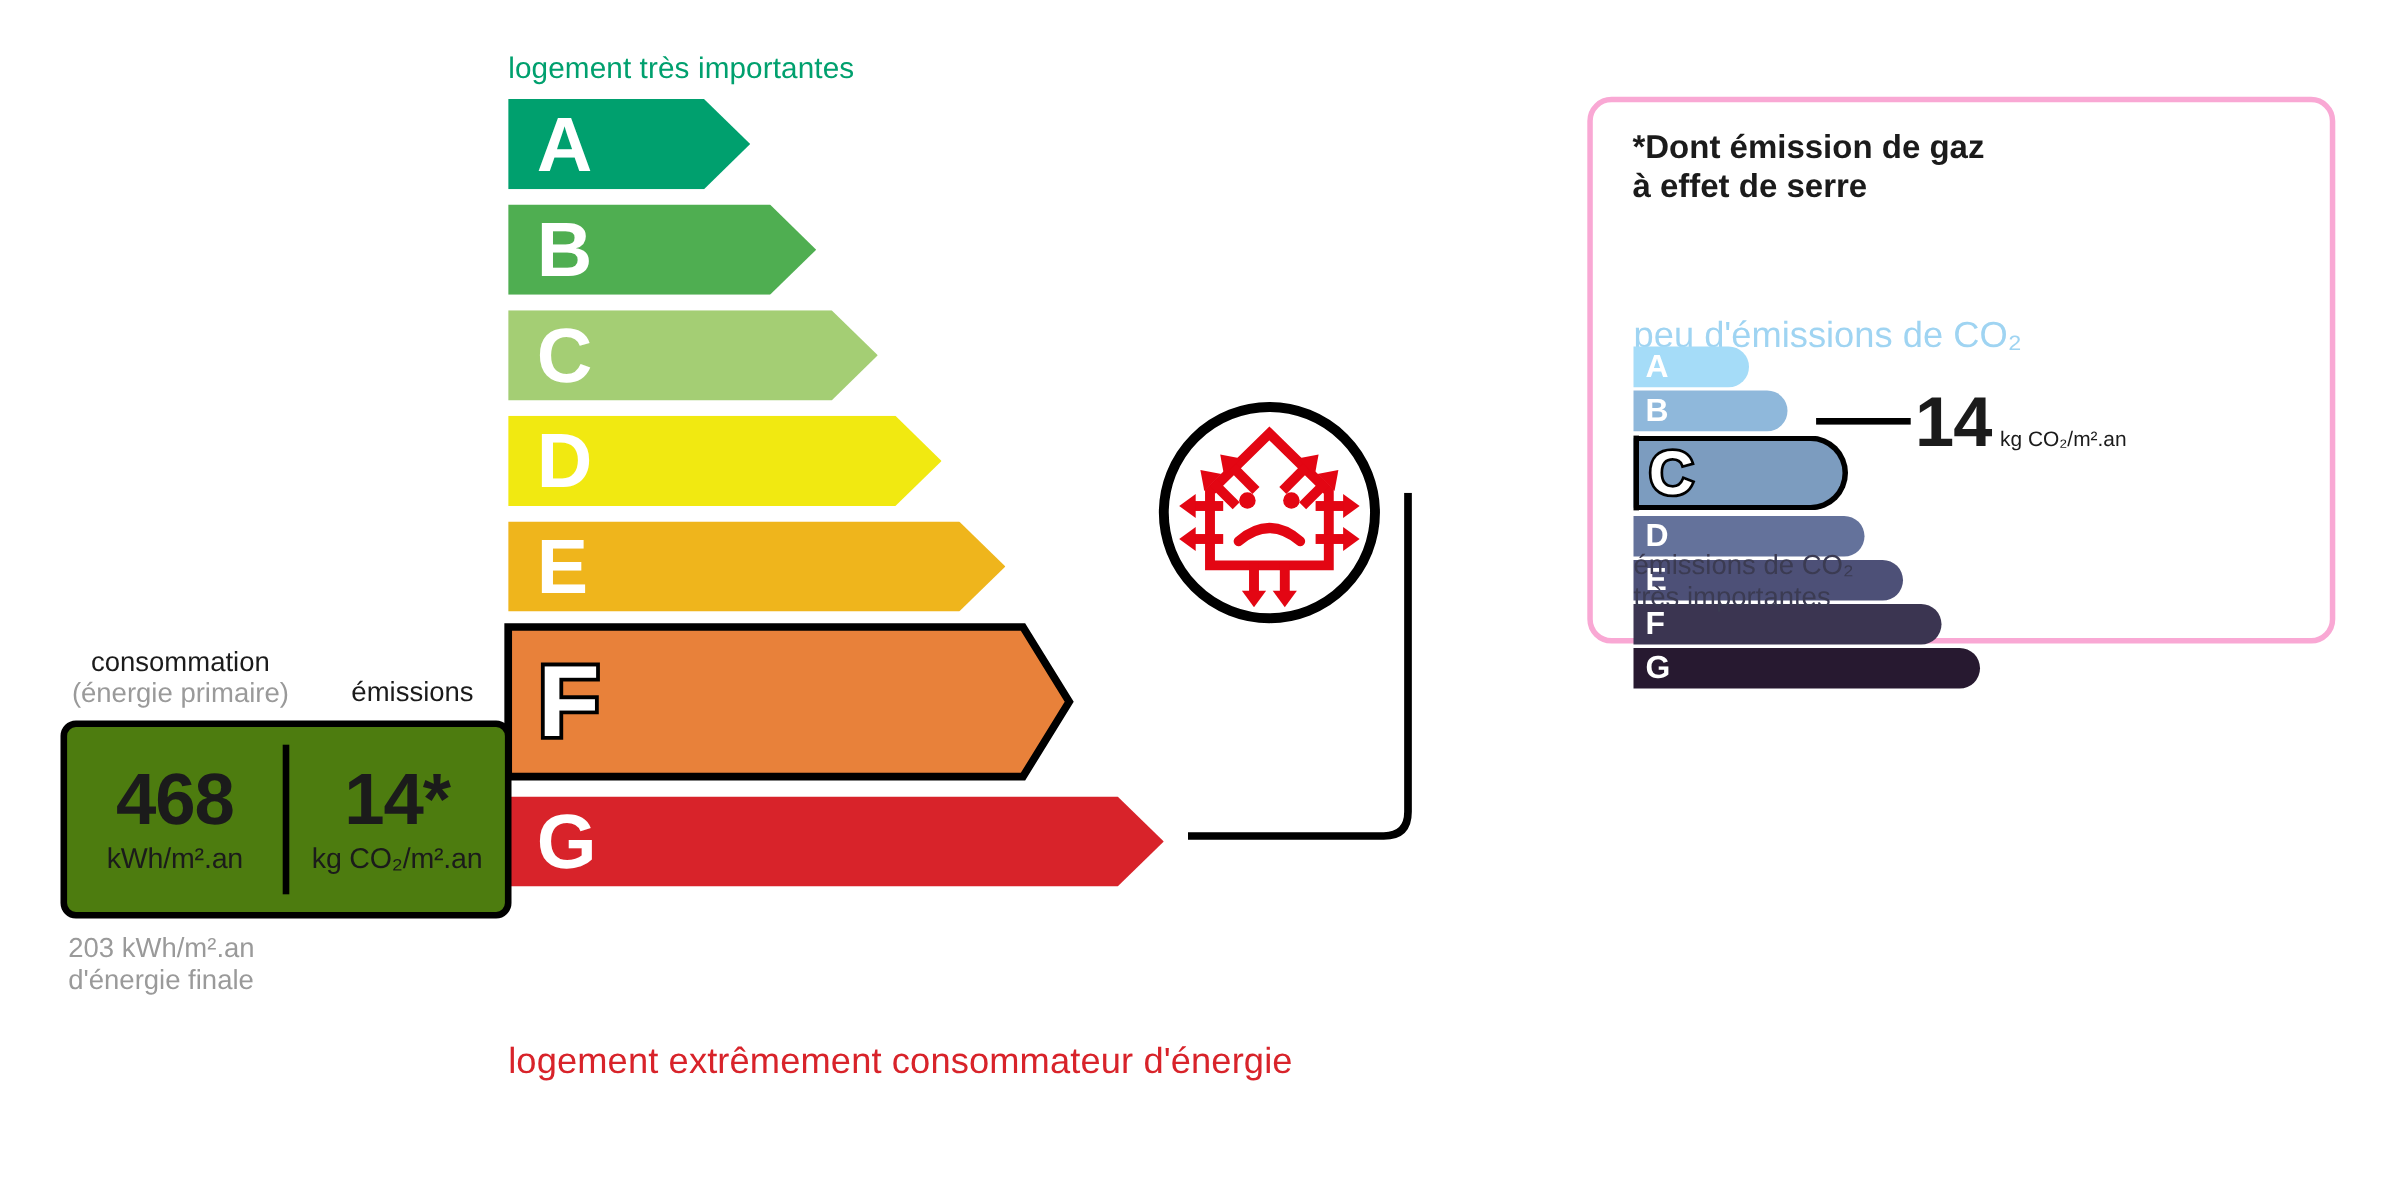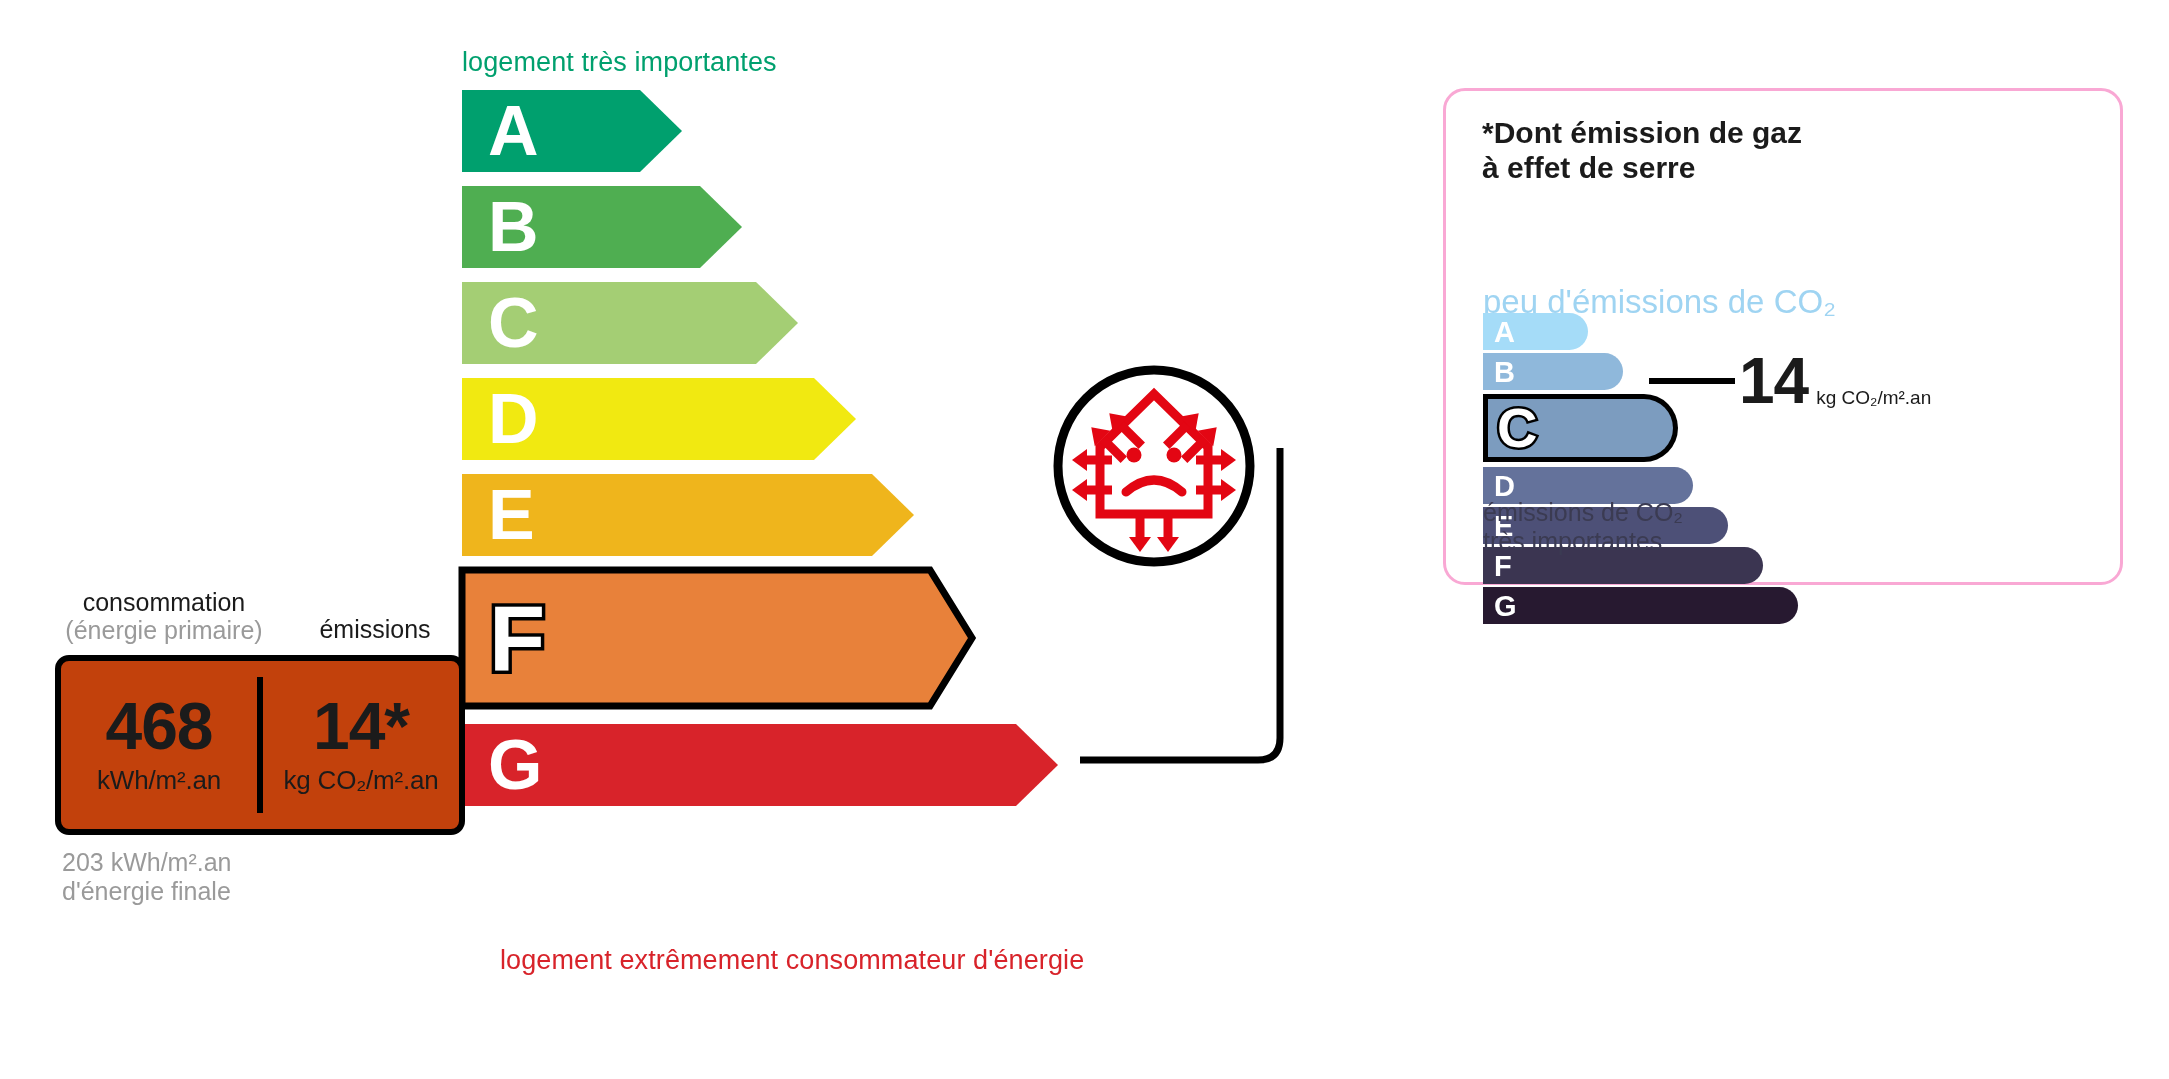--- a/index.html
+++ b/index.html
@@ -27,25 +27,24 @@
     position: absolute;
     left: 462px; top: 47px;
     font-size: 27px;
     color: #00a06e;
     letter-spacing: .1px;
     white-space: nowrap;
   }
   .bottom-caption {
     position: absolute;
     left: 462px; top: 945px;
-    font-size: 27px;
+    font-size: 33px;
     color: #d8232a;
     letter-spacing: .1px;
     white-space: nowrap;
-    margin-left: 38px;
   }
 
   
   .band {
     position: absolute;
     left: 462px;
     display: block;
   }
   .band svg { display: block; }
   .band .band-letter {
@@ -68,21 +67,21 @@
   }
 
   
   #value-box {
     position: absolute;
     left: 55px;  top: 655px;
     width: 410px; height: 180px;
     box-sizing: border-box;
     border: 6px solid #000;
     border-radius: 14px;
-    background: #c2410c;
+    background: #4d7c0f;
     display: flex;
     z-index: 6;
   }
   #value-box .vb-cell {
     flex: 1 1 0;
     display: flex;
     flex-direction: column;
     align-items: center;
     justify-content: center;
   }
@@ -142,21 +141,21 @@
     width: 230px; height: 330px;
     z-index: 5;
   }
 
   
   #co2-panel {
     position: absolute;
     left: 1443px; top: 88px;
     width: 680px; height: 497px;
     box-sizing: border-box;
-    border: 3px solid #f9a8d4;
+    border: 5px solid #f9a8d4;
     border-radius: 22px;
     background: #ffffff;
   }
   #co2-title {
     position: absolute;
     left: 36px; top: 25px;
     font-size: 30px;
     font-weight: bold;
     line-height: 1.16;
     white-space: nowrap;

